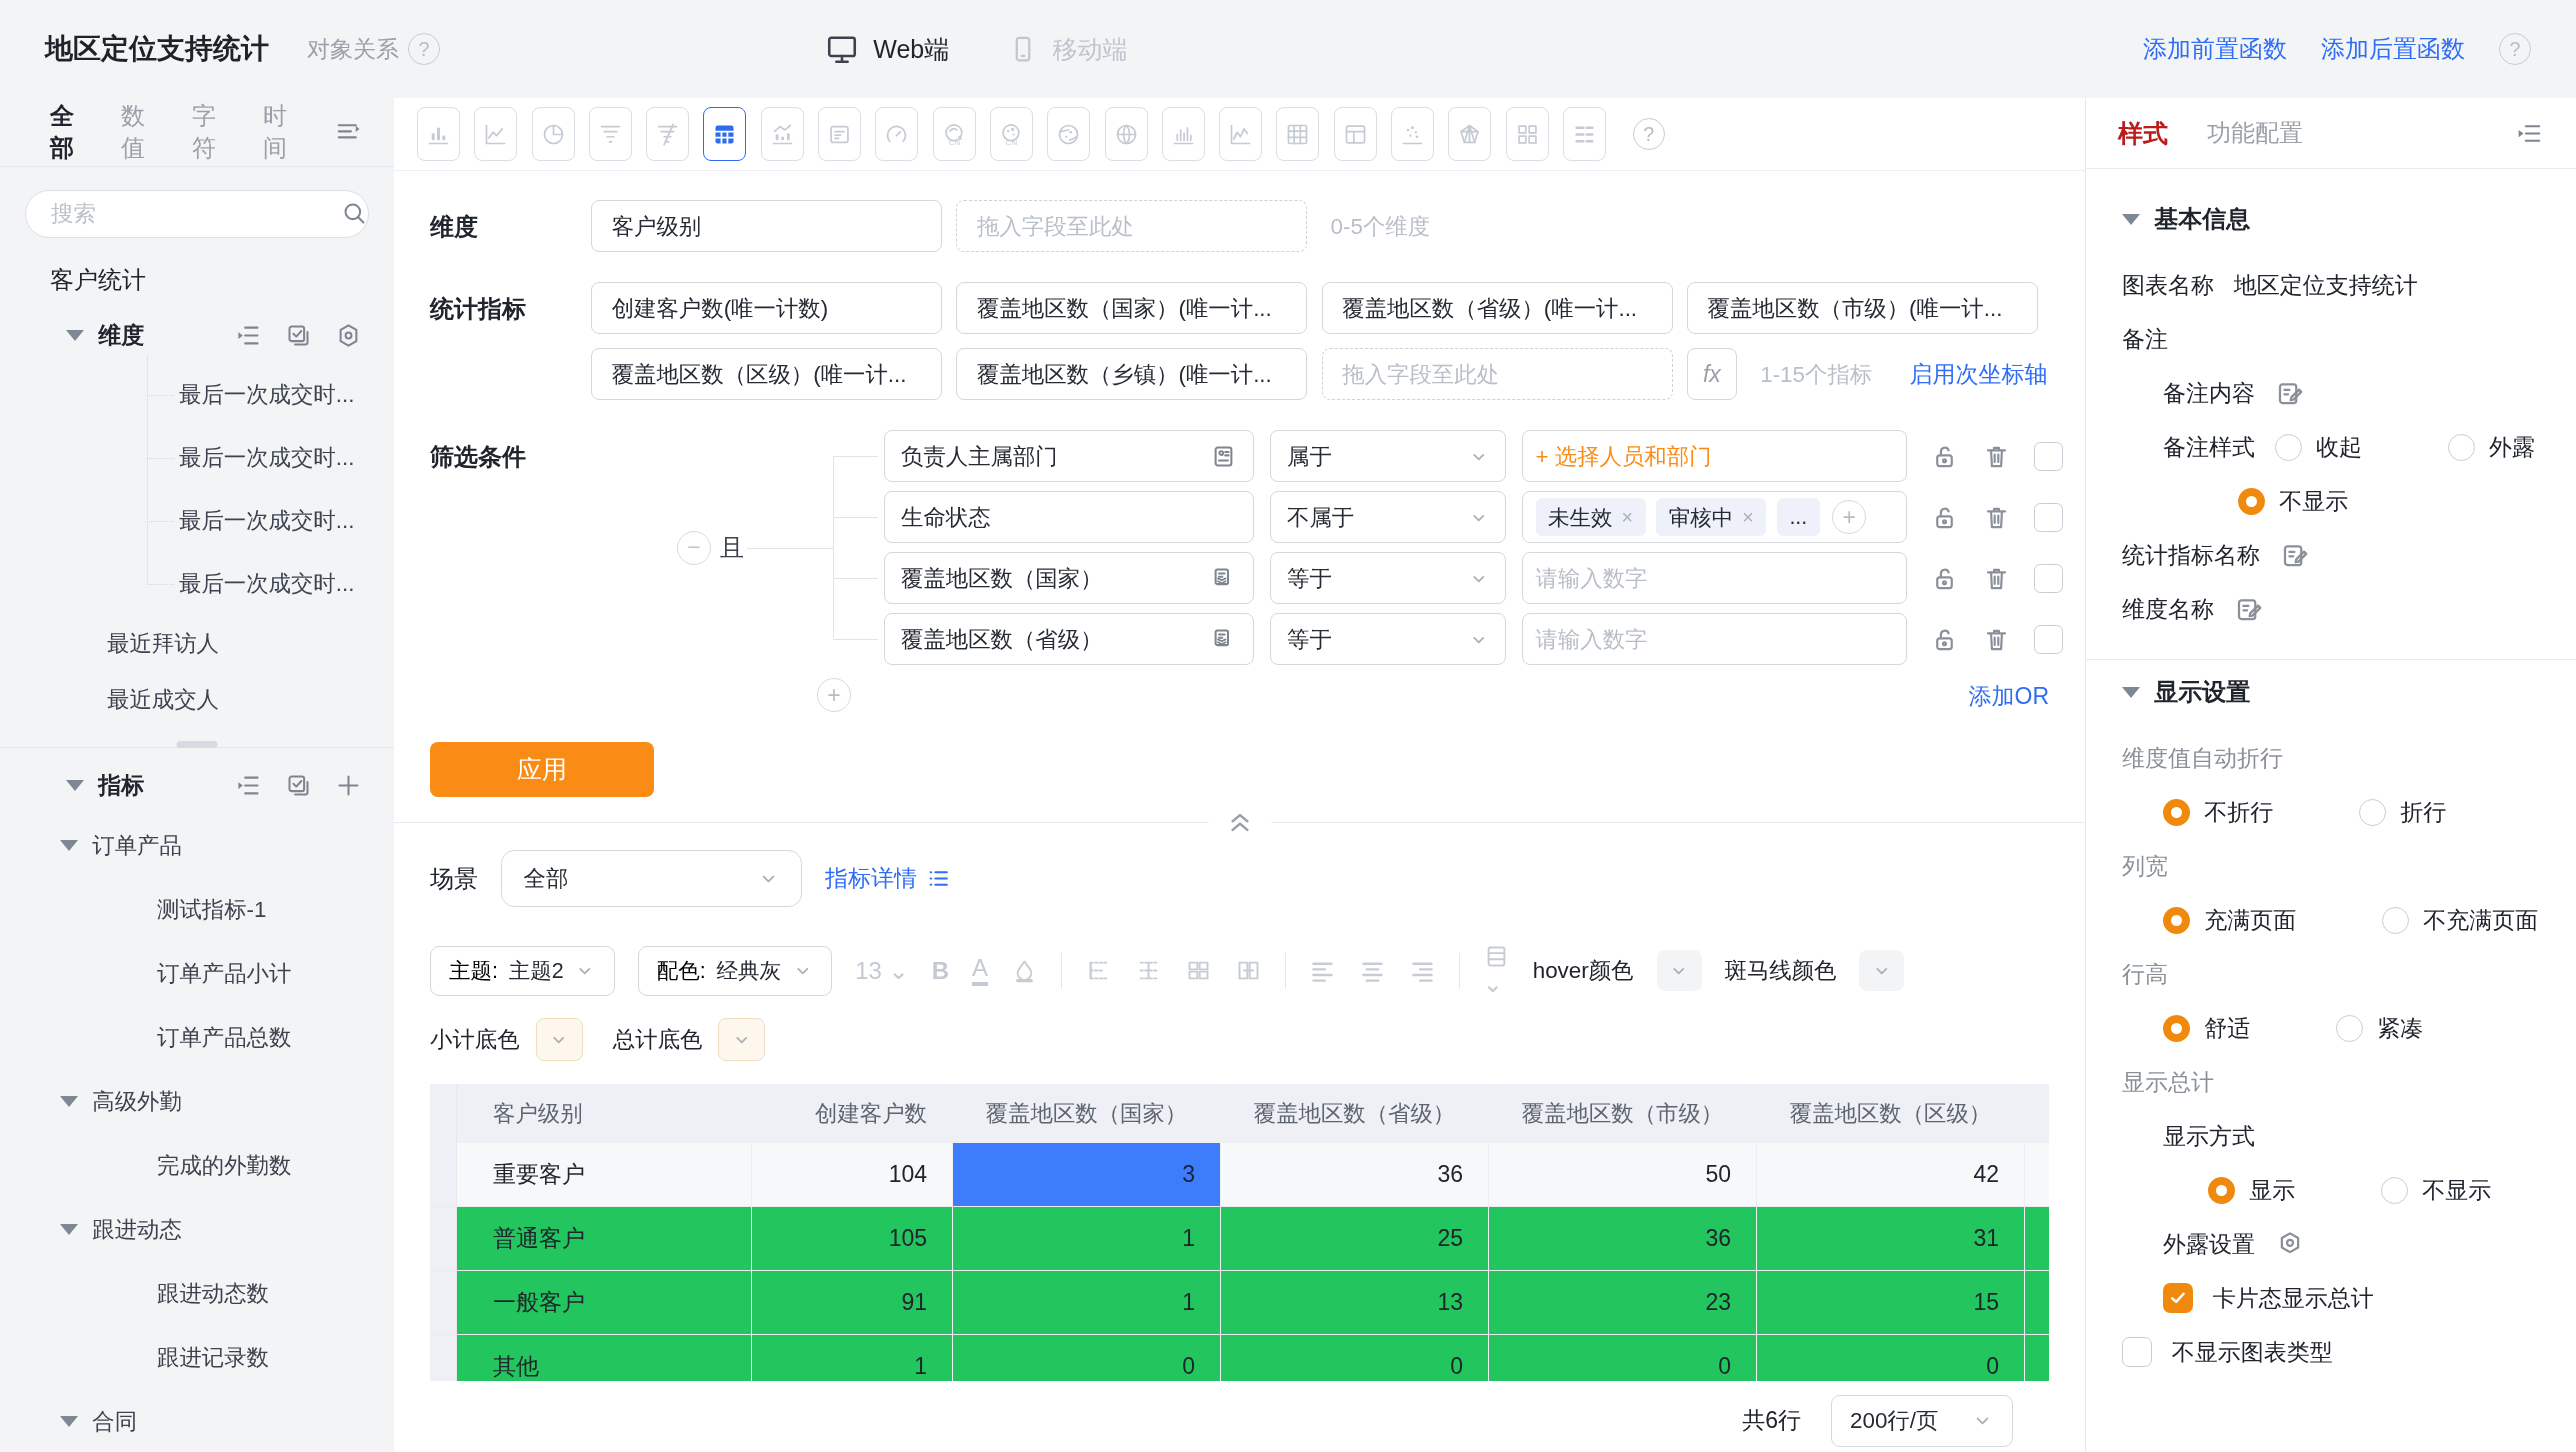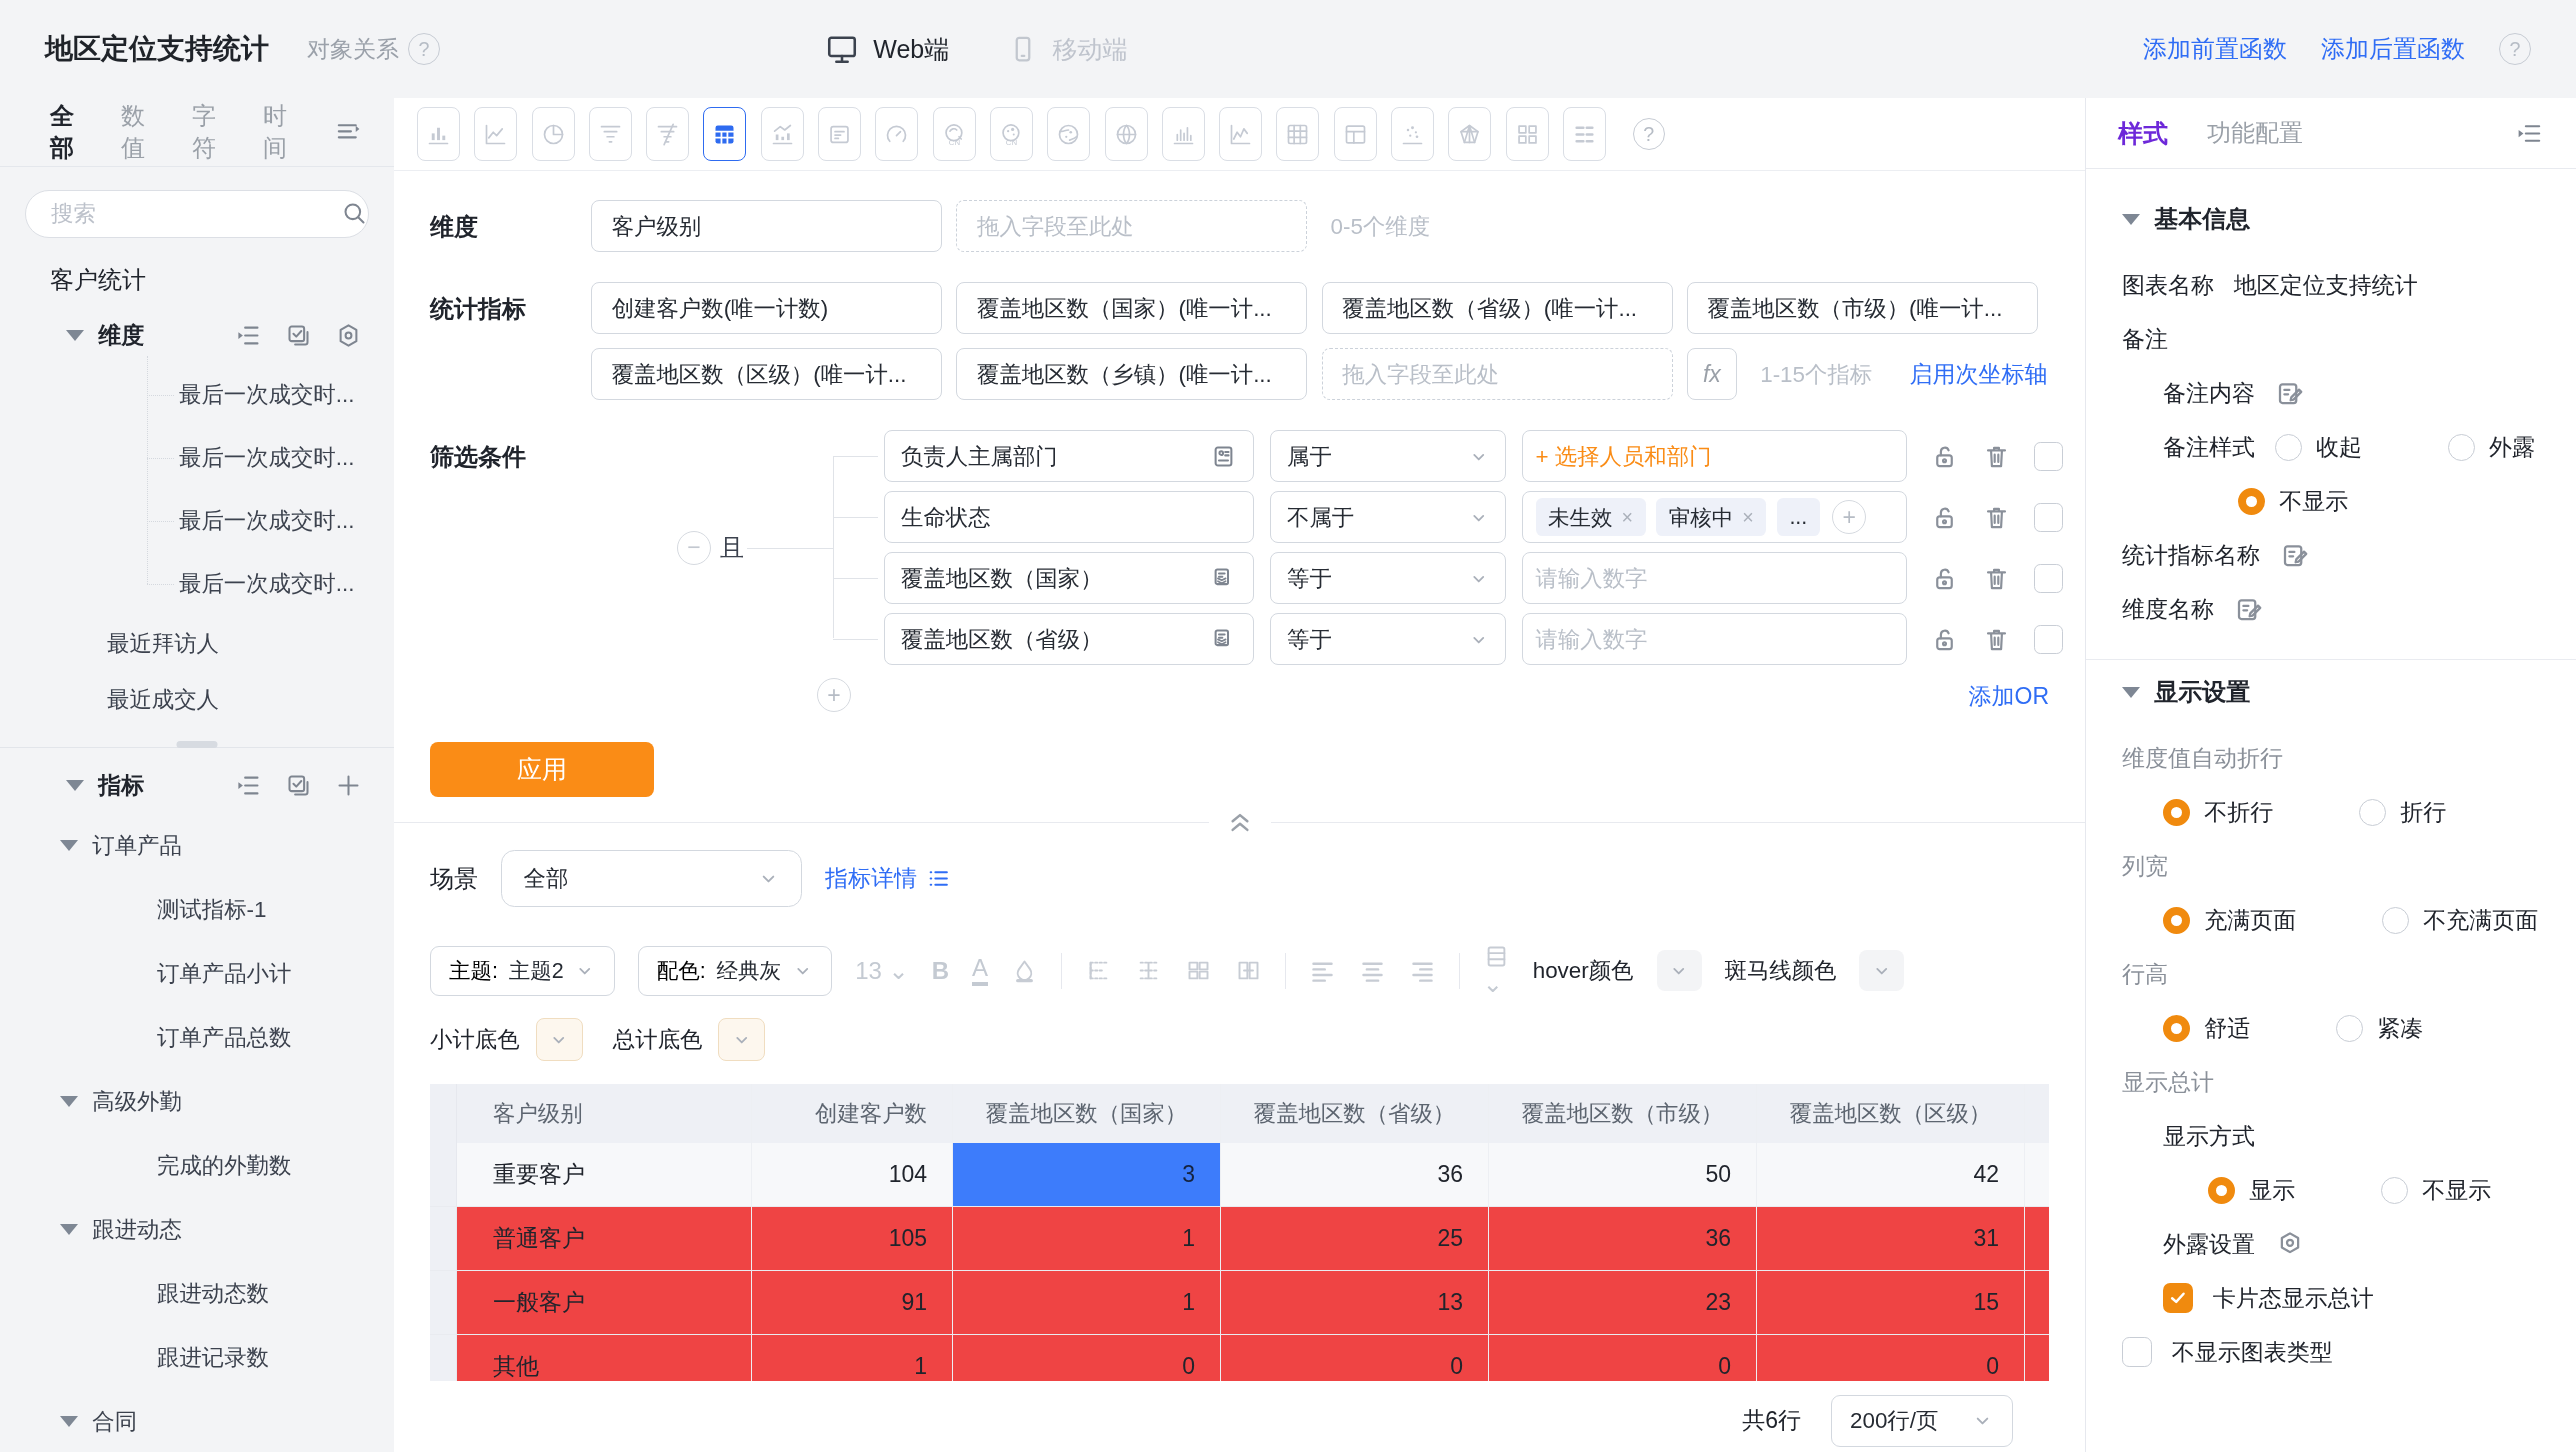--- a/index.html
+++ b/index.html
@@ -139,21 +139,21 @@
   .vsep{width:0.9px;height:36px;background:#e6e8ee;}
   .gdis svg{stroke:#c7ccd4;fill:none;stroke-width:1.7;stroke-linecap:round;stroke-linejoin:round;display:block;}
   .darktxt{color:#20242c;font-size:22.4px;}
   .dropchip{width:45px;height:41px;border-radius:8px;background:#f3f4f6;display:flex;align-items:center;justify-content:center;}
   .dropchip.warm{background:#fdf7ee;border:0.9px solid #f0ddc0;}
   .subrow{display:flex;align-items:center;gap:16px;margin-top:19.7px;}
 
   
   .twrap{margin-top:23px;height:297px;overflow:hidden;}
   .tbl{width:1869px;}
-  .trow{display:flex;height:64px;box-sizing:border-box;border-bottom:0.9px solid #e9ebf0;background:#ef4444;}
+  .trow{display:flex;height:64px;box-sizing:border-box;border-bottom:0.9px solid #e9ebf0;background:#22c55e;}
   .trow.hrow{height:59px;background:#eef0f5;border-bottom:none;}
   .trow.hov{background:#f7f8fa;}
   .tc{box-sizing:border-box;display:flex;align-items:center;font-size:23px;color:#20242c;
       border-right:0.9px solid #edeff3;white-space:nowrap;overflow:hidden;}
   .hrow .tc{color:#5d московской6570;}
   .hrow .tc{color:#5d6570;font-size:22.4px;}
   .gut{width:27px;flex:0 0 27px;background:#eef0f5;border-right:0.9px solid #e6e8ee;}
   .cname{width:295px;flex:0 0 295px;padding-left:36px;}
   .cnum{width:201px;flex:0 0 201px;justify-content:flex-end;padding-right:25px;}
   .creg{width:268px;flex:0 0 268px;justify-content:flex-end;padding-right:25px;}
@@ -162,21 +162,21 @@
   .pgrow{height:79px;display:flex;align-items:center;justify-content:flex-end;gap:30px;padding:0 36px;}
   .pgtot{font-size:23px;color:#20242c;}
   .pgsel{width:182px;height:52px;box-sizing:border-box;border:0.9px solid #d3d8df;border-radius:9px;background:#fff;
          display:flex;align-items:center;padding:0 18px;font-size:22.4px;color:#262b33;}
   .pgsel .chev{margin-left:auto;}
 
   
   .rp{width:490px;flex:0 0 490px;background:#fff;border-left:0.9px solid #e6e8ee;display:flex;flex-direction:column;overflow:hidden;}
   .rtabs{height:70px;flex:0 0 70px;display:flex;align-items:center;padding:0 32px;border-bottom:0.9px solid #e8eaef;}
   .rtab{font-size:24px;color:#9aa0a8;}
-  .rtab.on{color:#6d28d9;font-weight:700;font-size:25px;}
+  .rtab.on{color:#b91c1c;font-weight:700;font-size:25px;}
   .rtabs .rtab + .rtab{margin-left:39px;}
   .rtabs .sico{margin-left:auto;}
   .rc{flex:1;padding:21.5px 0 0 36px;overflow:hidden;font-size:23px;}
   .rsec{display:flex;align-items:center;gap:14.3px;margin:12.5px 0 23px 0;}
   .rsec .cap{font-weight:700;font-size:24px;color:#20242c;}
   .rrow{display:flex;align-items:center;gap:19.7px;min-height:54px;}
   .rrow .glab{color:#8a9099;}
   .ind1{padding-left:41px;}
   .ind2{padding-left:86px;}
   .ind3{padding-left:116px;}

